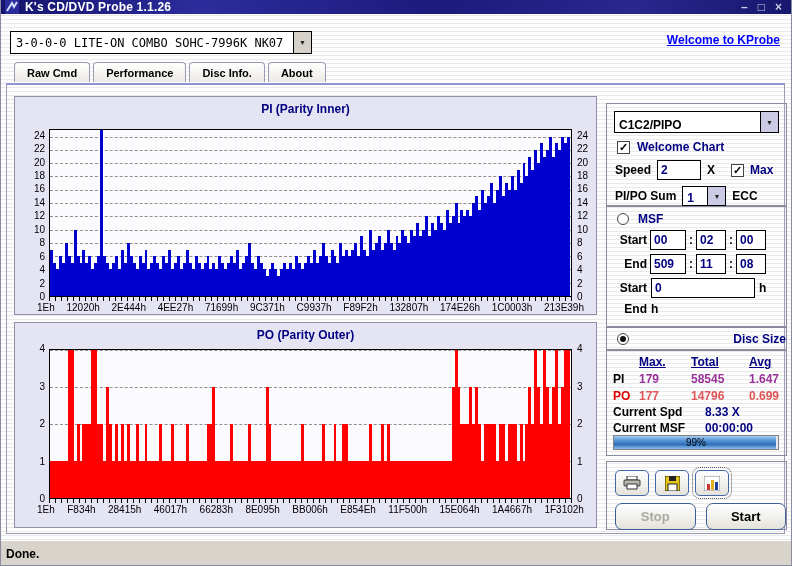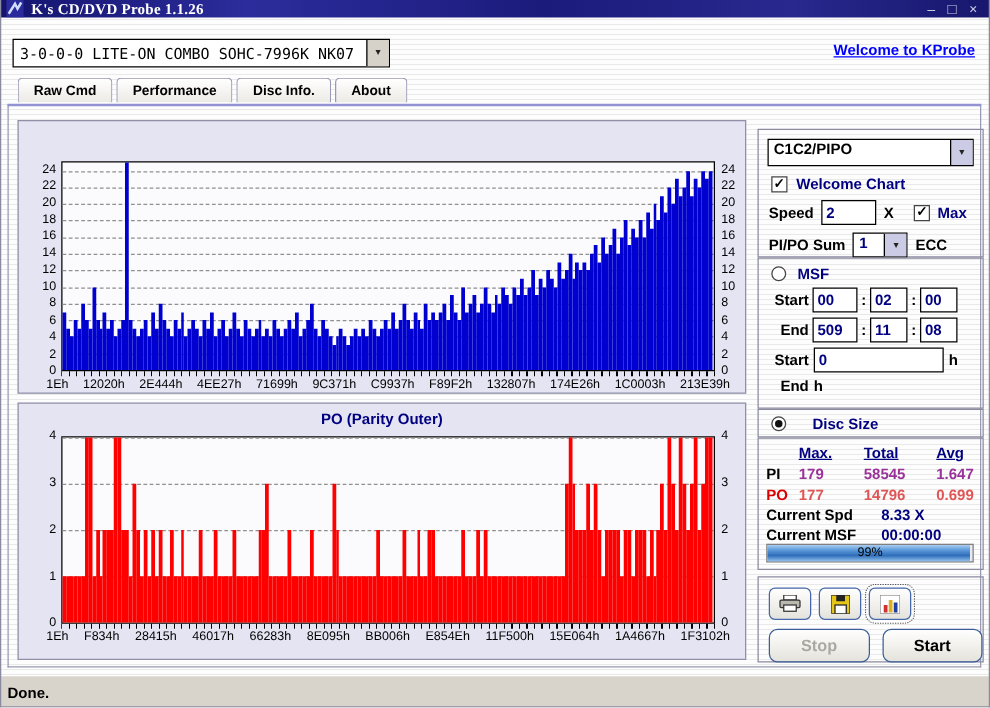--- a/index.html
+++ b/index.html
@@ -4,21 +4,21 @@
 <style>
   html,body{margin:0;padding:0;}
   body{width:792px;height:566px;position:relative;overflow:hidden;
        font-family:"Liberation Sans",sans-serif;
        background:repeating-linear-gradient(180deg,#FDFDFD 0 3px,#E9E9E9 3px 4px);}
   .window-frame{position:absolute;inset:0;border-left:1px solid #8A8AA0;border-right:1px solid #8A8AA0;border-bottom:1px solid #8A8AA0;box-sizing:border-box;pointer-events:none;}
 
   
   .titlebar{position:absolute;left:0;top:0;width:792px;height:14px;
     background:linear-gradient(90deg,#14146E,#2C2C9C 25%,#1B1B7C 55%,#28288E 80%,#17176E);
-    display:flex;color:#fff;font-family:Liberation Serif, serif;}
+    display:flex;color:#fff;}
   .titlebar .appicon{width:14px;height:14px;margin:0 6px 0 5px;}
   .titlebar .title{font-size:12px;font-weight:bold;letter-spacing:.2px;}
   .win-controls{margin-left:auto;display:flex;gap:10px;padding-right:10px;}
   .win-controls span{color:#C9C9E2;font-size:12px;font-weight:bold;line-height:14px;cursor:default;}
 
   
   .drive-combo{position:absolute;left:10px;top:31px;width:302px;height:23px;background:#fff;
     border:1px solid #000;box-sizing:border-box;display:flex;align-items:center;}
   .drive-combo .txt{flex:1;font-family:"DejaVu Sans Mono",monospace;font-size:12px;padding-left:5px;white-space:nowrap;}
   .combo-arrow{width:17px;height:100%;background:#D6D2CA;border-left:1px solid #000;
@@ -68,21 +68,21 @@
   #grp-controls{top:103px;height:103px;}
   #grp-range{top:206px;height:121px;}
   #grp-disc{top:327px;height:23px;}
   #grp-stats{top:350px;height:106px;}
   #grp-actions{top:461px;height:69px;}
   .row{display:flex;align-items:center;}
   .lbl{font-size:12px;font-weight:bold;color:#000;}
   .lbl.navy{color:#000080;}
   .field{background:#fff;border:1px solid #000;box-sizing:border-box;font-size:12px;font-weight:bold;
     color:#000080;display:flex;align-items:center;padding-left:3px;height:20px;}
-  .sel{background:#fff;border:1px solid #000;box-sizing:border-box;display:flex;align-items:flex-start;height:22px;}
+  .sel{background:#fff;border:1px solid #000;box-sizing:border-box;display:flex;align-items:flex-end;height:22px;}
   .sel .txt{flex:1;font-size:12px;font-weight:bold;padding-left:4px;}
   .sel .combo-arrow{background:#CBCBE6;}
   .cb{width:13px;height:13px;background:#fff;border:1px solid #444;box-sizing:border-box;
     font-size:11px;line-height:11px;font-weight:bold;text-align:center;color:#000;}
   .radio{width:12px;height:12px;border:1px solid #444;border-radius:50%;background:#fff;box-sizing:border-box;position:relative;}
   .radio.on::after{content:"";position:absolute;left:2px;top:2px;width:6px;height:6px;border-radius:50%;background:#111;}
 
   
   .stats-grid{display:grid;grid-template-columns:26px 52px 58px 44px;font-size:12px;font-weight:bold;
     margin:4px 0 0 6px;row-gap:3px;}
@@ -136,20 +136,21 @@
 <div class="tabs">
   <div class="tab">Raw Cmd</div>
   <div class="tab">Performance</div>
   <div class="tab">Disc Info.</div>
   <div class="tab">About</div>
 </div>
 
 <div class="content"></div>
 
 <div class="chart-panel" id="pi-panel">
+  <div class="chart-title">PI (Parity Inner)</div>
   <div class="yax left" id="pi-yl">
       <span style="top: 4%;">24</span>
       <span style="top: 12%;">22</span>
       <span style="top: 20%;">20</span>
       <span style="top: 28%;">18</span>
       <span style="top: 36%;">16</span>
       <span style="top: 44%;">14</span>
       <span style="top: 52%;">12</span>
       <span style="top: 60%;">10</span>
       <span style="top: 68%;">8</span>
@@ -655,21 +656,21 @@
     <span class="field" style="width:104px;">0</span>
     <span class="lbl">h</span>
   </div>
   <div class="row" style="margin:4px 0 0 0;gap:4px;">
     <span class="lbl" style="width:40px;text-align:right;">End</span>
     <span class="lbl">h</span>
   </div>
 </div>
 
 <div class="group" id="grp-disc">
-  <div class="row" style="margin:4px 0 0 10px;gap:21px;">
+  <div class="row" style="margin:4px 0 0 10px;gap:21px;justify-content:space-between;">
     <span class="radio on"></span>
     <span class="lbl navy">Disc Size</span>
   </div>
 </div>
 
 <div class="group" id="grp-stats">
   <div class="stats-grid">
     <span></span>
     <span class="hdr">Max.</span>
     <span class="hdr">Total</span>

